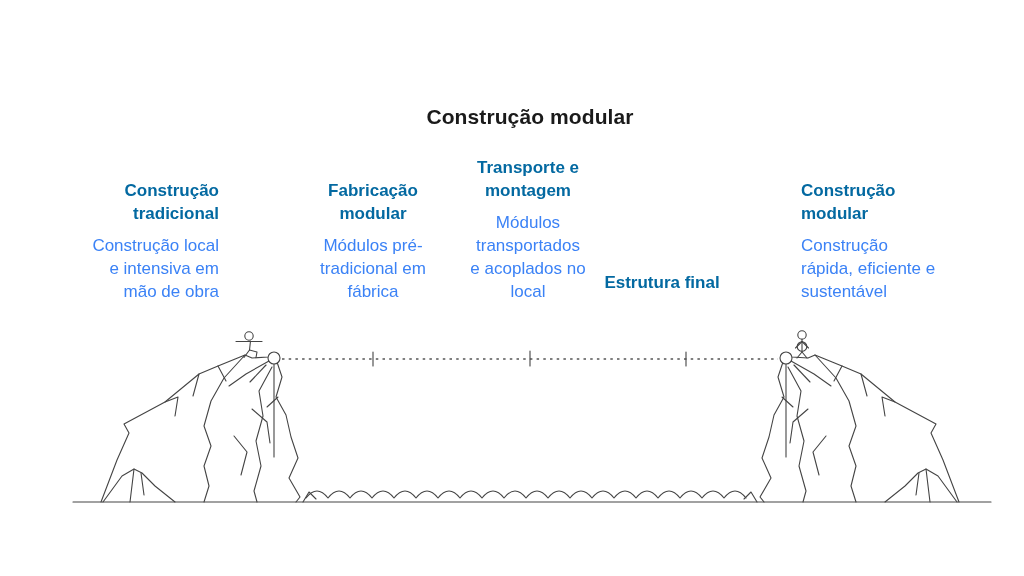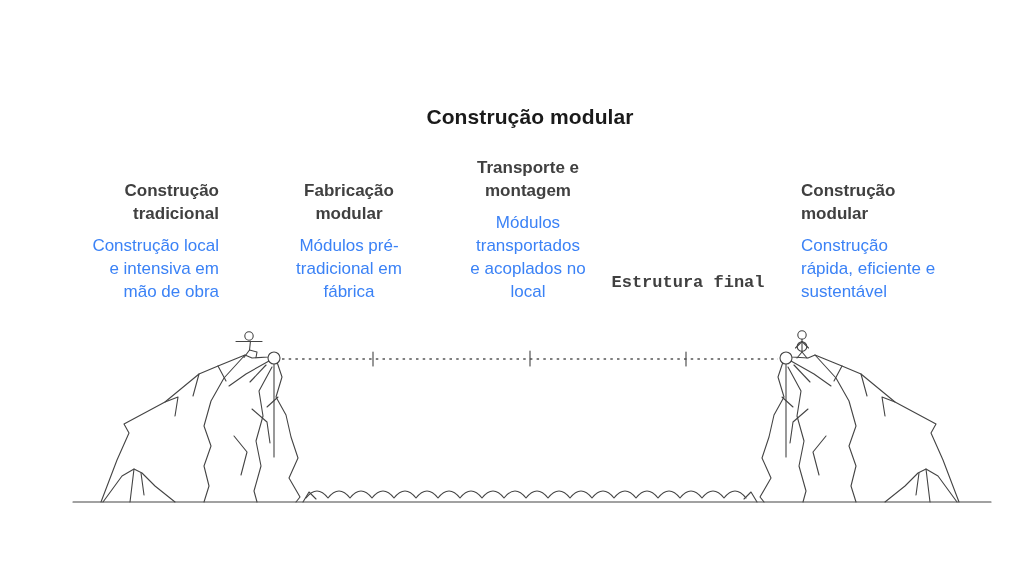--- a/index.html
+++ b/index.html
@@ -5,26 +5,26 @@
   html,body { margin:0; padding:0; background:#ffffff; }
   .canvas {
     position:relative; width:988px; height:576px; background:#ffffff;
     font-family:"Liberation Sans", sans-serif; overflow:hidden; margin:5px auto;border-radius:7px;
   }
   .slide-title {
     position:absolute; top:100px; left:512px; transform:translateX(-50%);
     font-size:21px; font-weight:700; color:#1a1a1a; white-space:nowrap; letter-spacing:0.1px;
   }
   .col { position:absolute; bottom:278px; font-size:17px; line-height:23px; }
-  .col .heading { font-weight:700; color:#404040; margin:0 0 9px 0; white-space:pre-line; }
+  .col .heading { font-weight:700; color:#0369a1; margin:0 0 9px 0; white-space:pre-line; }
   .col .body    { font-weight:400; color:#3b82f6; margin:0; white-space:pre-line; }
   .col-1 { right:787px; text-align:right; }
-  .col-2 { left:331px; transform:translateX(-50%); text-align:center; }
+  .col-2 { left:355px; transform:translateX(-50%); text-align:center; }
   .col-3 { left:510px; transform:translateX(-50%); text-align:center; }
-  .col-4 { left:670px; transform:translateX(-50%); text-align:right;font-family:Liberation Mono, monospace; }
+  .col-4 { left:644px; transform:translateX(-50%); text-align:right; }
   .col-5 { left:783px; text-align:left; }
   .illustration { position:absolute; left:0; top:300px; width:1024px; height:210px; }
   .illustration svg { display:block; }
   .stroke { fill:none; stroke:#444444; stroke-width:1.1; stroke-linejoin:round; stroke-linecap:round; }
   .pulley { fill:#ffffff; stroke:#444444; stroke-width:1.1; }
   .dotted { fill:none; stroke:#555555; stroke-width:1.4; stroke-dasharray:2.5 4.2; }
 </style>
 </head>
 <body>
 

